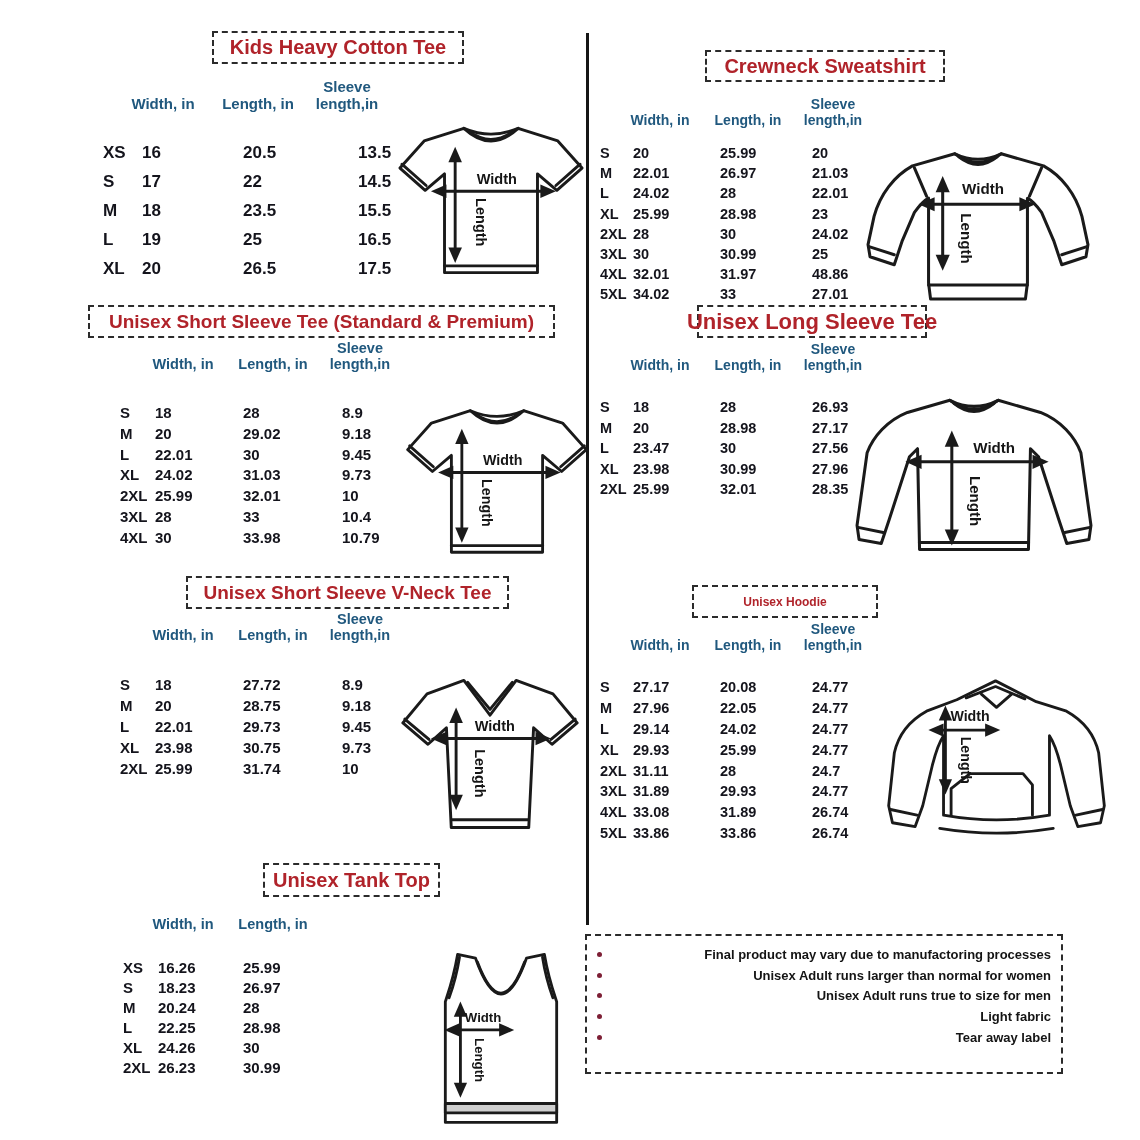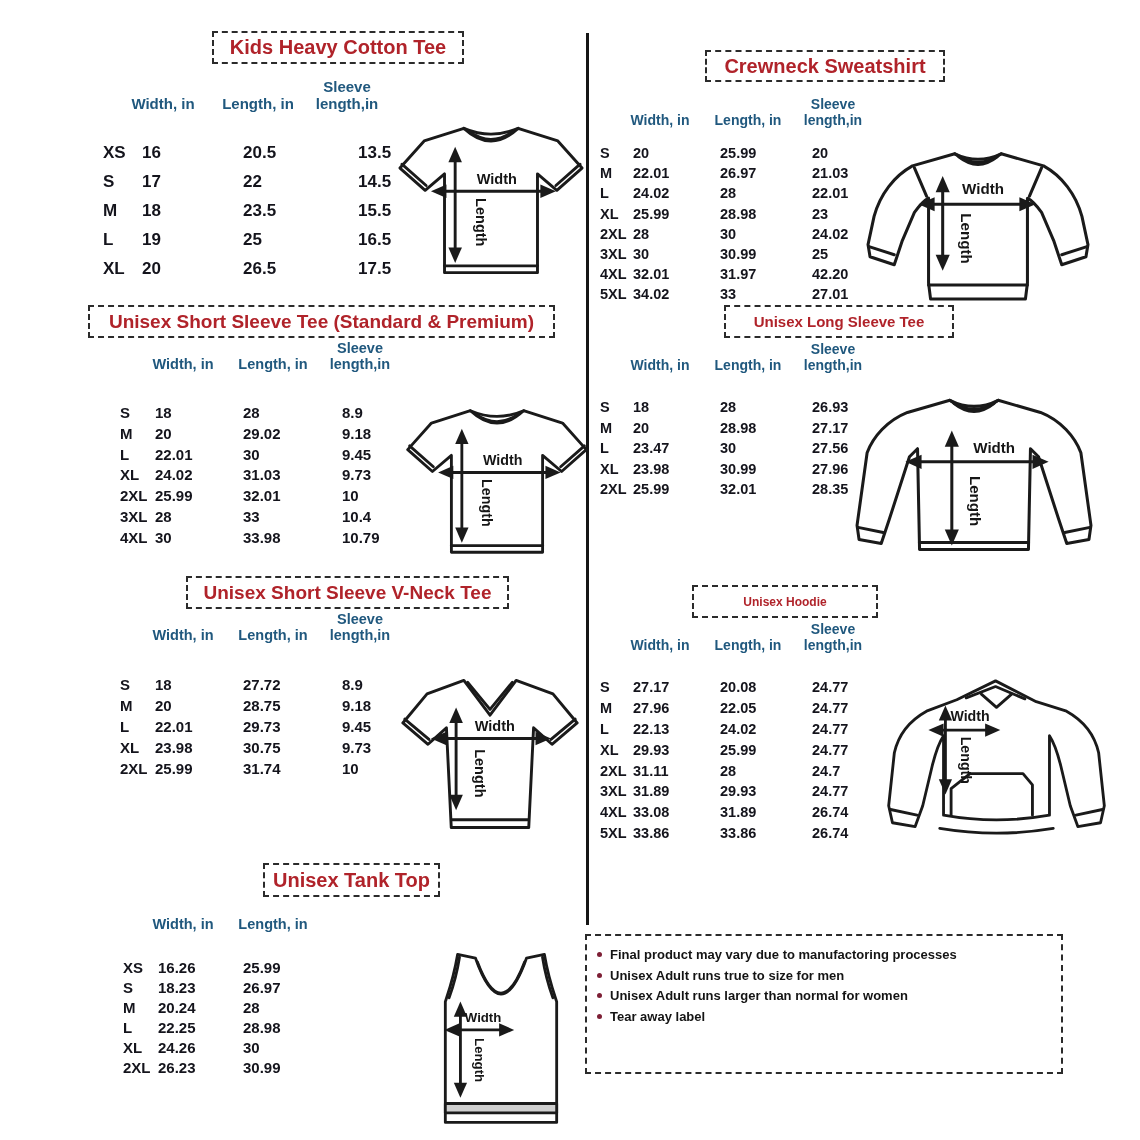--- a/index.html
+++ b/index.html
@@ -52,21 +52,21 @@
   .ln .band { fill:#cfcfcf; }
   .arrow path { stroke:#1a1a1a; stroke-width:3; fill:none; stroke-linecap:round; }
   .arrow polygon { fill:#1a1a1a; }
   .glabel { font-weight:700; font-size:15px; fill:#161616; }
   .glabel.sm { font-size:14px; }
 
   .notes {
     position:absolute; left:585px; top:934px; width:478px; height:140px;
     border:2.5px dashed #2b2b2b; padding:8px 10px; background:#fff;
   }
-  .note { display:flex; align-items:center; gap:8px; height:20.7px; }
+  .note { display:flex; align-items:center; gap:8px; height:20.7px;justify-content:space-between; }
   .note .bullet { width:5px; height:5px; border-radius:50%; background:#7d1f35; flex:none; }
   .note .txt { font-weight:700; font-size:13px; color:#141414; white-space:nowrap; }
 </style>
 </head>
 <body>
 
 <div class="page">
 
   <div class="divider"></div>
 
@@ -190,21 +190,21 @@
           <span class="cell c0">3XL</span>
           <span class="cell c1">30</span>
           <span class="cell c2">30.99</span>
           <span class="cell c3">25</span>
         </div>
 
         <div class="trow">
           <span class="cell c0">4XL</span>
           <span class="cell c1">32.01</span>
           <span class="cell c2">31.97</span>
-          <span class="cell c3">42.20</span>
+          <span class="cell c3">48.86</span>
         </div>
 
         <div class="trow">
           <span class="cell c0">5XL</span>
           <span class="cell c1">34.02</span>
           <span class="cell c2">33</span>
           <span class="cell c3">27.01</span>
         </div>
       </div>
     <svg class="garment" style="left:271px;top:95px;width:224px;height:188px" viewBox="0 0 222 185">
@@ -311,21 +311,21 @@
         <path d="M50,86 L155,86"></path>
           <polygon points="38,86 54,79 54,93"></polygon>
           <polygon points="167,86 151,79 151,93"></polygon>
       </g>
       <text class="glabel" x="106" y="78" text-anchor="middle">Width</text>
       <text class="glabel" transform="rotate(90 84 118)" x="84" y="118" text-anchor="middle">Length</text>
     </svg>
   </section>
 
   <section class="panel s3" style="left:595px;top:303px;width:527px;height:280px">
-    <div class="title-box" style="left:129px;top:2px;width:230px;height:33px;font-size:15px">
+    <div class="title-box" style="left:102px;top:2px;width:230px;height:33px;font-size:22px">
       <span>Unisex Long Sleeve Tee</span>
     </div>
     <div class="thead" style="top:26px;height:44px">
       <span class="col" style="left:20px">Width, in</span>
       <span class="col" style="left:108px">Length, in</span>
       <span class="col" style="left:193px">Sleeve length,in</span>
     </div>
     <div class="tbody" style="top:94px">
 
         <div class="trow">
@@ -476,21 +476,21 @@
 
         <div class="trow">
           <span class="cell c0">M</span>
           <span class="cell c1">27.96</span>
           <span class="cell c2">22.05</span>
           <span class="cell c3">24.77</span>
         </div>
 
         <div class="trow">
           <span class="cell c0">L</span>
-          <span class="cell c1">22.13</span>
+          <span class="cell c1">29.14</span>
           <span class="cell c2">24.02</span>
           <span class="cell c3">24.77</span>
         </div>
 
         <div class="trow">
           <span class="cell c0">XL</span>
           <span class="cell c1">29.93</span>
           <span class="cell c2">25.99</span>
           <span class="cell c3">24.77</span>
         </div>
@@ -619,29 +619,33 @@
 
   <div class="notes">
 
       <div class="note">
         <span class="bullet"></span>
         <span class="txt">Final product may vary due to manufactoring processes</span>
       </div>
 
       <div class="note">
         <span class="bullet"></span>
-        <span class="txt">Unisex Adult runs true to size for men</span>
+        <span class="txt">Unisex Adult runs larger than normal for women</span>
       </div>
 
       <div class="note">
         <span class="bullet"></span>
-        <span class="txt">Unisex Adult runs larger than normal for women</span>
-      </div>
-
-
+        <span class="txt">Unisex Adult runs true to size for men</span>
+      </div>
+
+
+      <div class="note">
+        <span class="bullet"></span>
+        <span class="txt">Light fabric</span>
+      </div>
 
       <div class="note">
         <span class="bullet"></span>
         <span class="txt">Tear away label</span>
       </div>
     </div>
 
 </div>
 
 </body></html>

